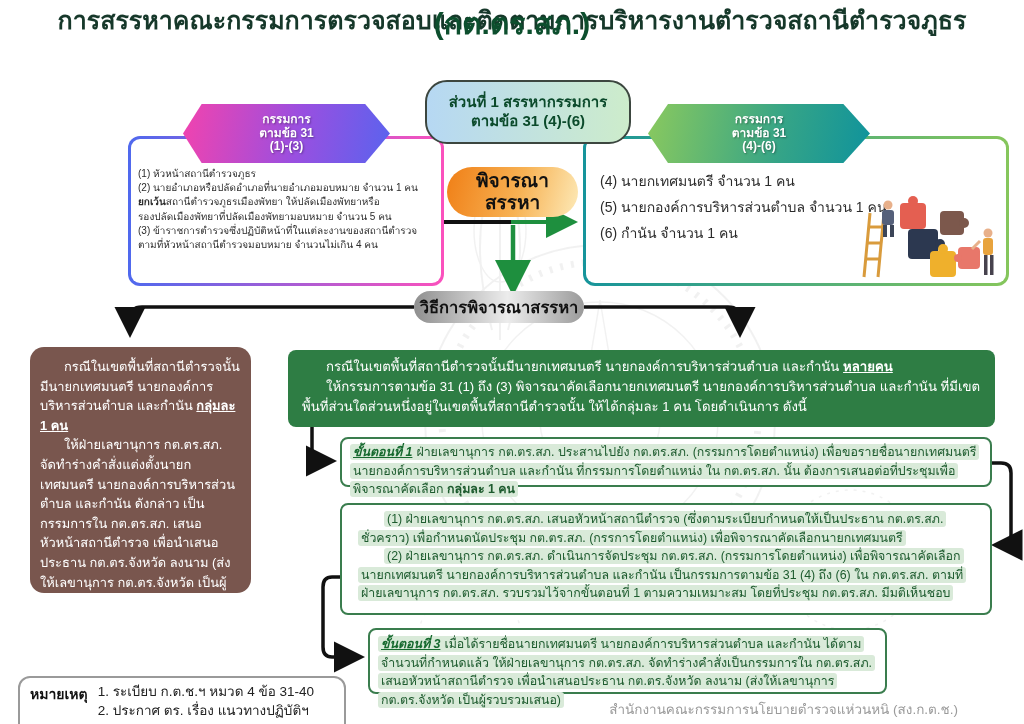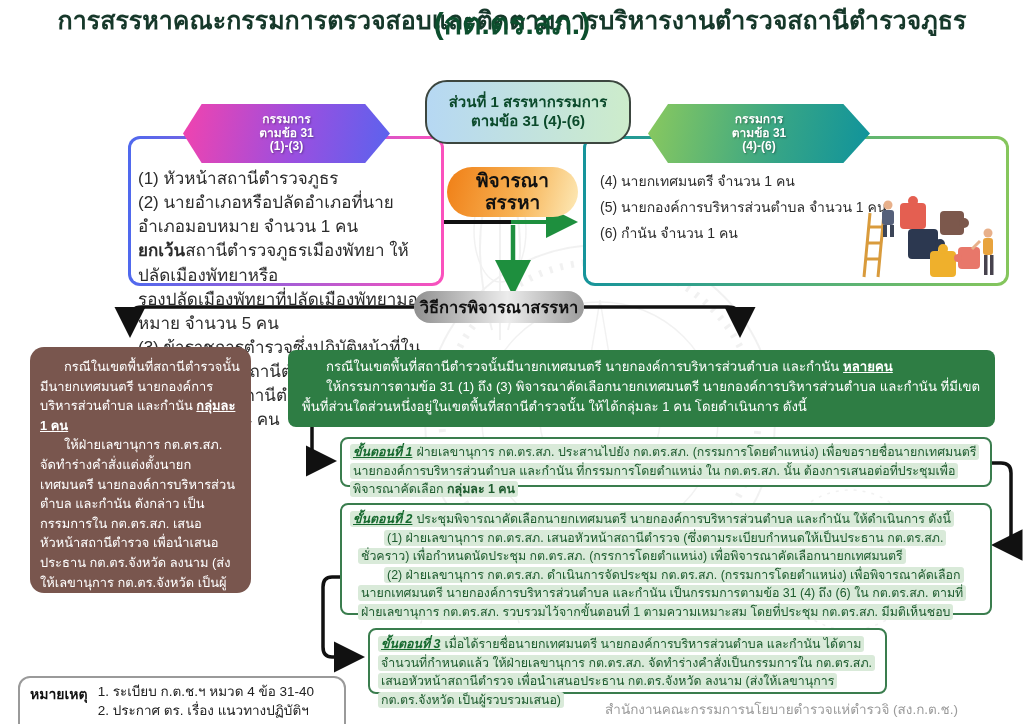--- a/index.html
+++ b/index.html
@@ -17,21 +17,21 @@
           color:#fff;font-weight:bold;font-size:12px;line-height:1.12;text-align:center;
           clip-path:polygon(0 50%,9% 0,88% 0,100% 50%,88% 100%,9% 100%);
           text-shadow:1px 1px 2px rgba(0,0,0,.35);}
   .banner-left{left:183px;top:104px;width:207px;height:59px;background:linear-gradient(100deg,#f243ae,#9a4fe0 55%,#5a63ee);}
   .banner-right{left:648px;top:104px;width:222px;height:59px;background:linear-gradient(100deg,#8ac95e,#35a487 60%,#0f939c);}
   
   .gborder{border-radius:12px;padding:3px;z-index:3;}
   .box-left-wrap{left:128px;top:136px;width:310px;height:144px;background:linear-gradient(90deg,#4f69ee,#fb51bd);}
   .box-right-wrap{left:583px;top:136px;width:420px;height:144px;background:linear-gradient(90deg,#16949b,#86c65c);}
   .gborder .inner{position:relative;width:100%;height:100%;background:#fff;border-radius:9px;box-sizing:border-box;}
-  .box-left-wrap .inner{padding:28px 8px 0 7px;font-size:17px;line-height:1.42;color:#2b2b2b;}
+  .box-left-wrap .inner{padding:28px 8px 0 7px;font-size:10px;line-height:1.42;color:#2b2b2b;}
   .box-right-wrap .inner{padding:30px 12px 0 14px;font-size:14px;line-height:1.85;color:#2b2b2b;}
   
   .oval{left:447px;top:167px;width:131px;height:50px;border-radius:26px;z-index:4;
         background:linear-gradient(105deg,#f07f16,#f7b254 55%,#fdeab8);
         display:flex;flex-direction:column;justify-content:center;align-items:center;
         font-size:19px;font-weight:bold;color:#111;line-height:1.15;}
   .method-pill{left:414px;top:291px;width:170px;height:32px;border-radius:17px;z-index:4;
         background:linear-gradient(90deg,#8f8f8f,#ececec 55%,#9a9a9a);
         display:flex;justify-content:center;align-items:center;
         font-size:16.5px;font-weight:bold;color:#111;}
@@ -182,36 +182,33 @@
     <p>ให้กรรมการตามข้อ 31 (1) ถึง (3) พิจารณาคัดเลือกนายกเทศมนตรี นายกองค์การบริหารส่วนตำบล และกำนัน ที่มีเขตพื้นที่ส่วนใดส่วนหนึ่งอยู่ในเขตพื้นที่สถานีตำรวจนั้น ให้ได้กลุ่มละ 1 คน โดยดำเนินการ ดังนี้</p>
   </div>
 
   <div class="abs step step1">
     <div class="step-line">
       <span class="hl"><span class="step-label">ขั้นตอนที่ 1</span><span>ฝ่ายเลขานุการ กต.ตร.สภ. ประสานไปยัง กต.ตร.สภ. (กรรมการโดยตำแหน่ง) เพื่อขอรายชื่อนายกเทศมนตรี นายกองค์การบริหารส่วนตำบล และกำนัน ที่กรรมการโดยตำแหน่ง ใน กต.ตร.สภ. นั้น ต้องการเสนอต่อที่ประชุมเพื่อพิจารณาคัดเลือก </span><b>กลุ่มละ 1 คน</b></span>
     </div>
   </div>
 
   <div class="abs step step2">
-    <div class="step-line">
-      <span class="hl"><span class="step-label">ขั้นตอนที่ 2</span><span>ประชุมพิจารณาคัดเลือกนายกเทศมนตรี นายกองค์การบริหารส่วนตำบล และกำนัน ให้ดำเนินการ ดังนี้</span></span>
-    </div>
     <div class="step-line indent"><span class="hl">(1) ฝ่ายเลขานุการ กต.ตร.สภ. เสนอหัวหน้าสถานีตำรวจ (ซึ่งตามระเบียบกำหนดให้เป็นประธาน กต.ตร.สภ. ชั่วคราว) เพื่อกำหนดนัดประชุม กต.ตร.สภ. (กรรการโดยตำแหน่ง) เพื่อพิจารณาคัดเลือกนายกเทศมนตรี</span></div>
     <div class="step-line indent"><span class="hl">(2) ฝ่ายเลขานุการ กต.ตร.สภ. ดำเนินการจัดประชุม กต.ตร.สภ. (กรรมการโดยตำแหน่ง) เพื่อพิจารณาคัดเลือกนายกเทศมนตรี นายกองค์การบริหารส่วนตำบล และกำนัน เป็นกรรมการตามข้อ 31 (4) ถึง (6) ใน กต.ตร.สภ. ตามที่ฝ่ายเลขานุการ กต.ตร.สภ. รวบรวมไว้จากขั้นตอนที่ 1 ตามความเหมาะสม โดยที่ประชุม กต.ตร.สภ. มีมติเห็นชอบ</span></div>
   </div>
 
   <div class="abs step step3">
     <div class="step-line">
       <span class="hl"><span class="step-label">ขั้นตอนที่ 3</span><span>เมื่อได้รายชื่อนายกเทศมนตรี นายกองค์การบริหารส่วนตำบล และกำนัน ได้ตามจำนวนที่กำหนดแล้ว ให้ฝ่ายเลขานุการ กต.ตร.สภ. จัดทำร่างคำสั่งเป็นกรรมการใน กต.ตร.สภ. เสนอหัวหน้าสถานีตำรวจ เพื่อนำเสนอประธาน กต.ตร.จังหวัด ลงนาม (ส่งให้เลขานุการ กต.ตร.จังหวัด เป็นผู้รวบรวมเสนอ)</span></span>
     </div>
   </div>
 
   <div class="abs note-box">
     <span class="note-label">หมายเหตุ</span>
     <span class="note-lines">
       <div>1. ระเบียบ ก.ต.ช.ฯ หมวด 4 ข้อ 31-40</div>
       <div>2. ประกาศ ตร. เรื่อง แนวทางปฏิบัติฯ ก.ต.ช.ฯ</div>
     </span>
   </div>
 
-  <div class="abs footer">สำนักงานคณะกรรมการนโยบายตำรวจแห่ตำรวจิ (สง.ก.ต.ช.)</div>
+  <div class="abs footer">สำนักงานคณะกรรมการนโยบายตำรวจแห่วนหนิ (สง.ก.ต.ช.)</div>
 
 </div>
 
 </body></html>

